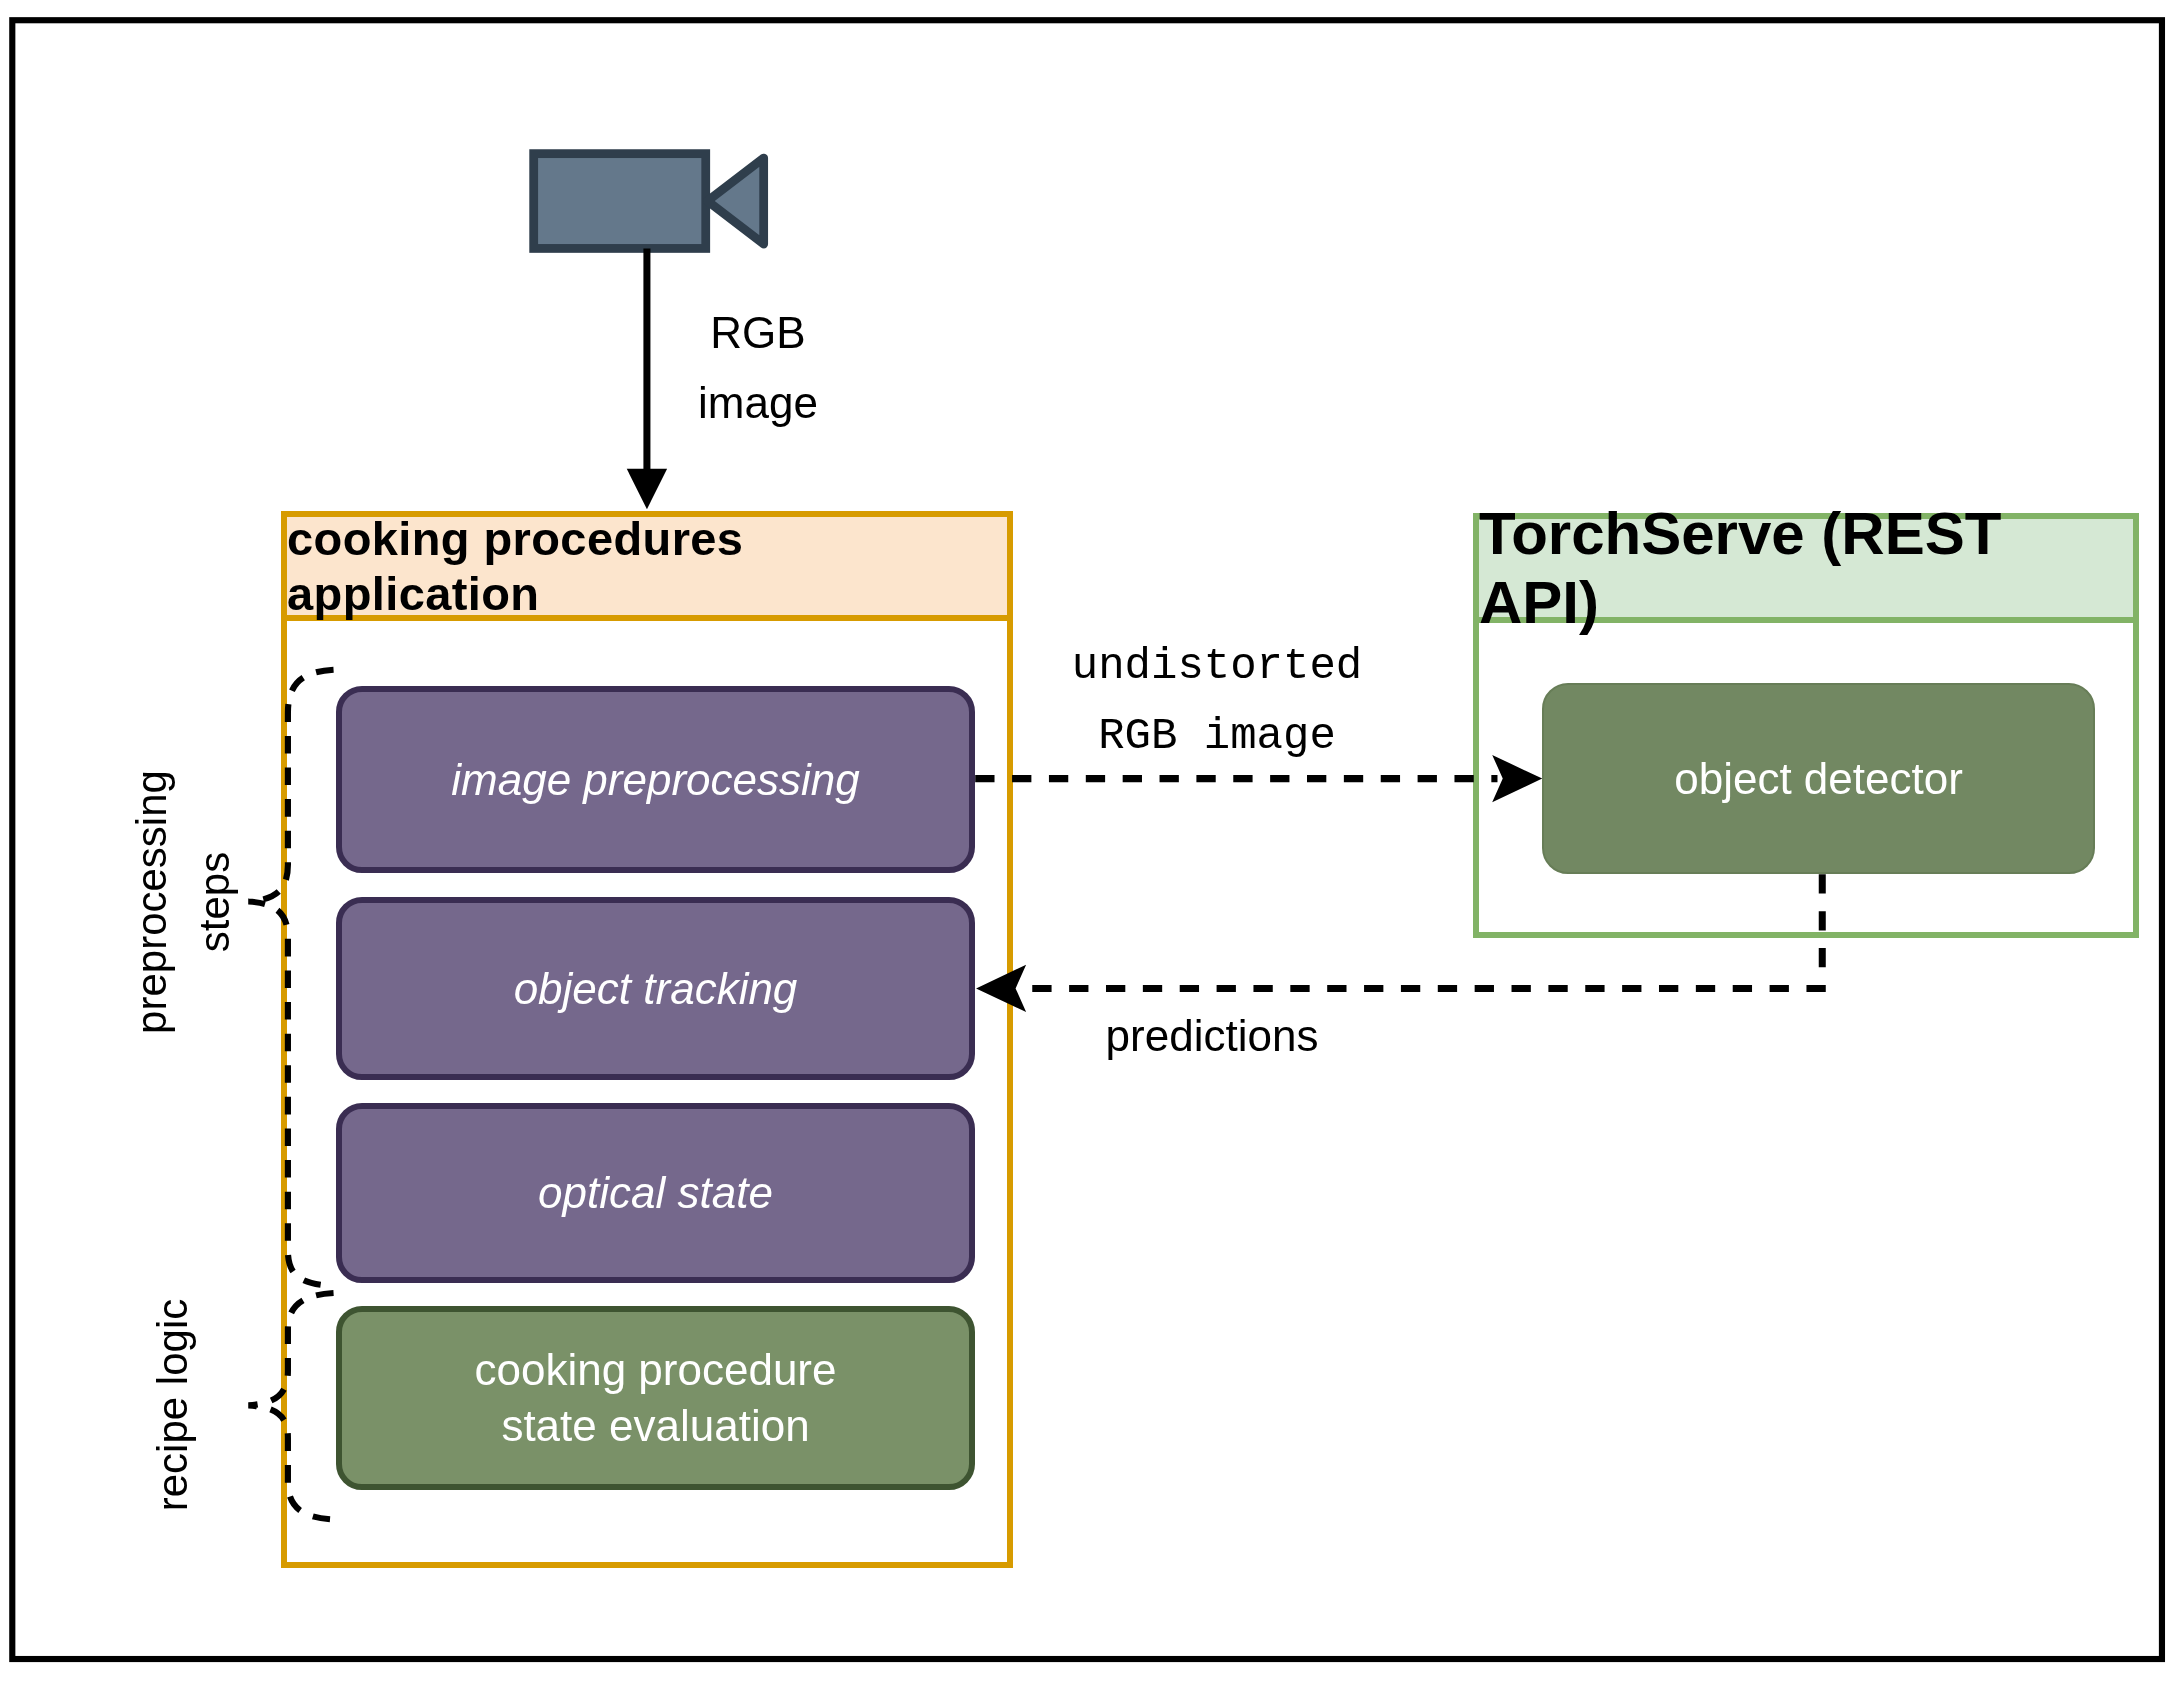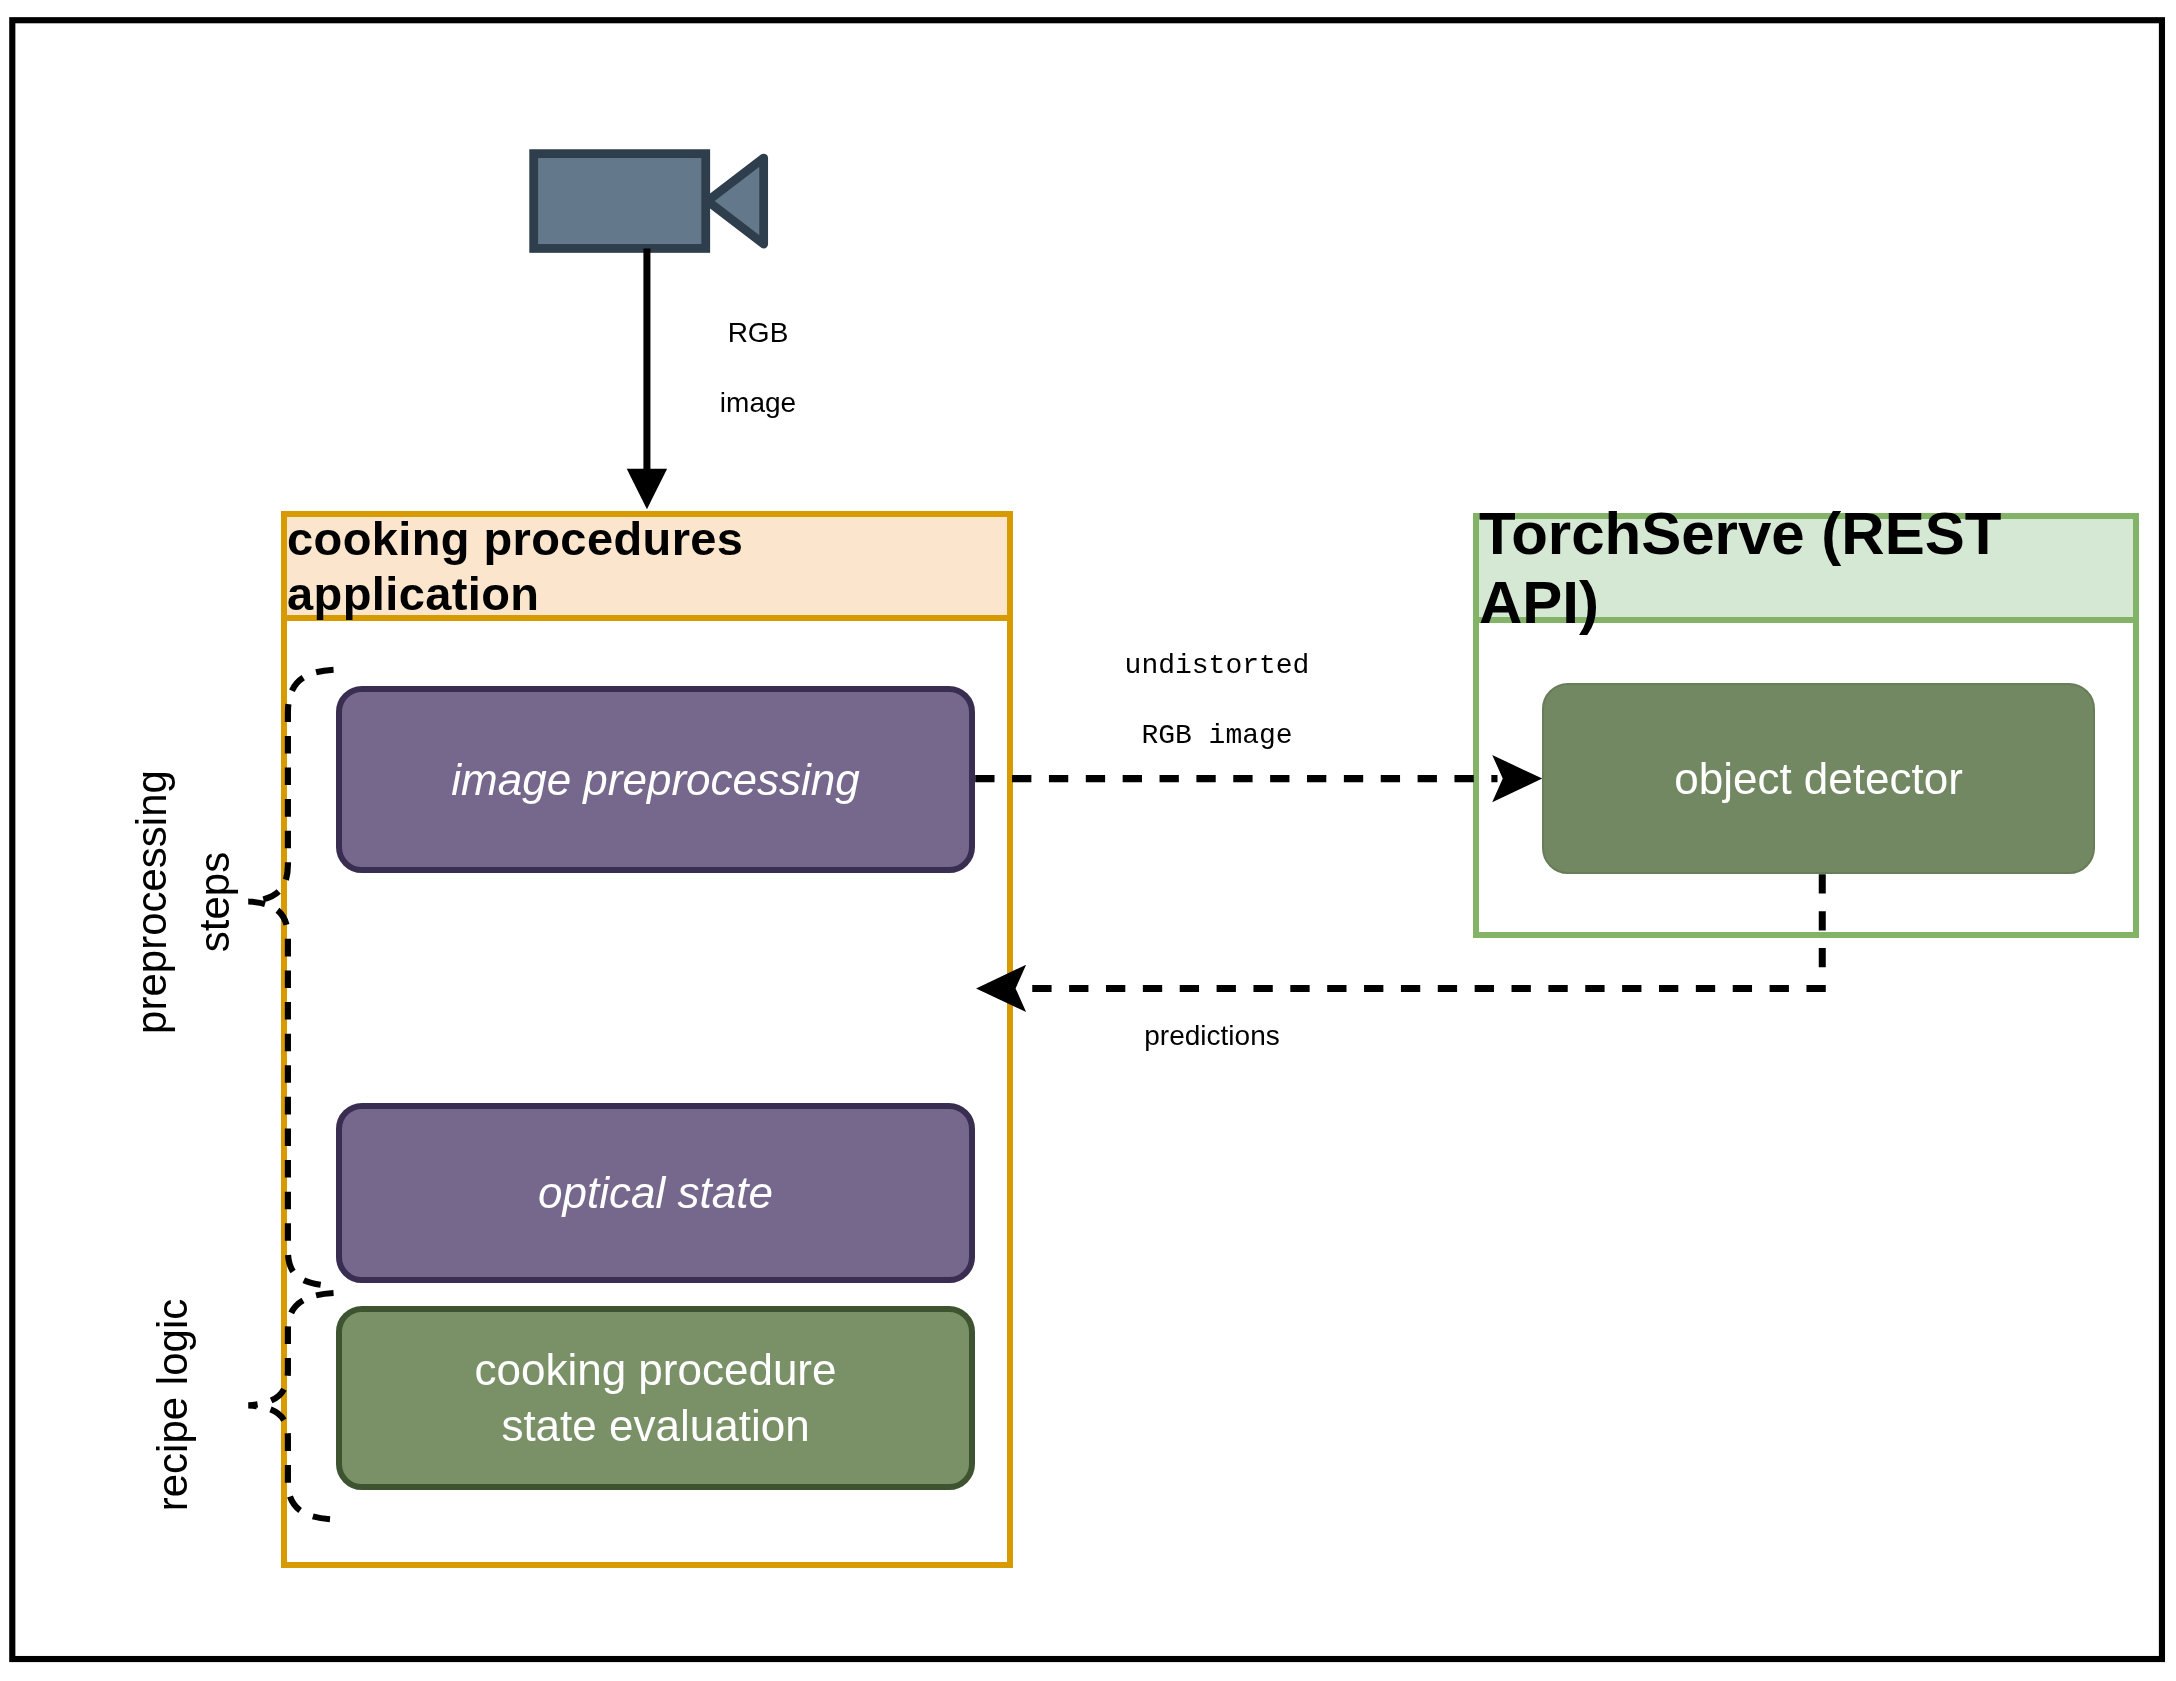--- a/index.html
+++ b/index.html
@@ -52,21 +52,21 @@
   .node-detector{ background:var(--detector-fill); border:2.6px solid var(--detector-stroke); }
   .n1{ left:336px; top:686px;  width:639px; height:187px; }
   .n2{ left:336px; top:897px; width:639px; height:183px; }
   .n3{ left:336px; top:1103px; width:639px; height:180px; }
   .n4{ left:336px; top:1306px; width:639px; height:184px; }
   .nd{ left:1542px; top:683px; width:553px; height:191px; }
 
   
   .clabel{
     position:absolute; transform:translate(-50%,-50%);
-    text-align:center; font-size:28px; white-space:nowrap; z-index:4;
+    text-align:center; font-size:44px; white-space:nowrap; z-index:4;
   }
   .clabel span{ display:block; line-height:70px; }
   .rlabel{
     position:absolute; transform:translate(-50%,-50%) rotate(-90deg);
     text-align:center; font-size:42px; white-space:nowrap; z-index:4; line-height:63px;
   }
   .rlabel span{ display:block; }
 
   
   .stroke-line{ stroke:var(--line-color); fill:none; }
@@ -78,20 +78,23 @@
 <div class="stage">
 
   <div class="app-container">
     <div class="app-header">
       <span>cooking procedures application</span>
     </div>
   </div>
 
   <div class="node node-purple n1">
     <span>image preprocessing</span>
+  </div>
+  <div class="node node-purple n2">
+    <span>object tracking</span>
   </div>
   <div class="node node-purple n3">
     <span>optical state</span>
   </div>
   <div class="node node-green n4">
     <span>cooking procedure</span>
     <span>state evaluation</span>
   </div>
 
   <div class="ts-container">

